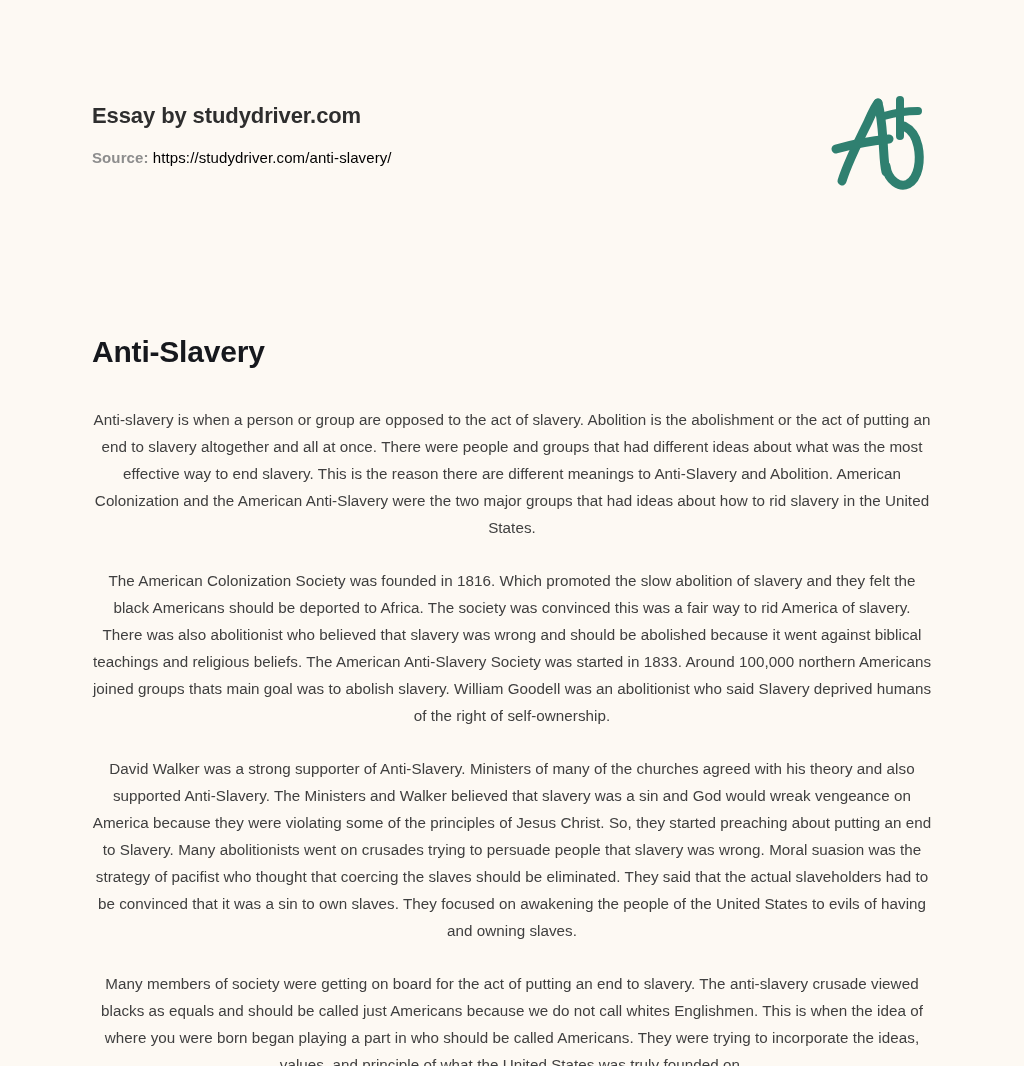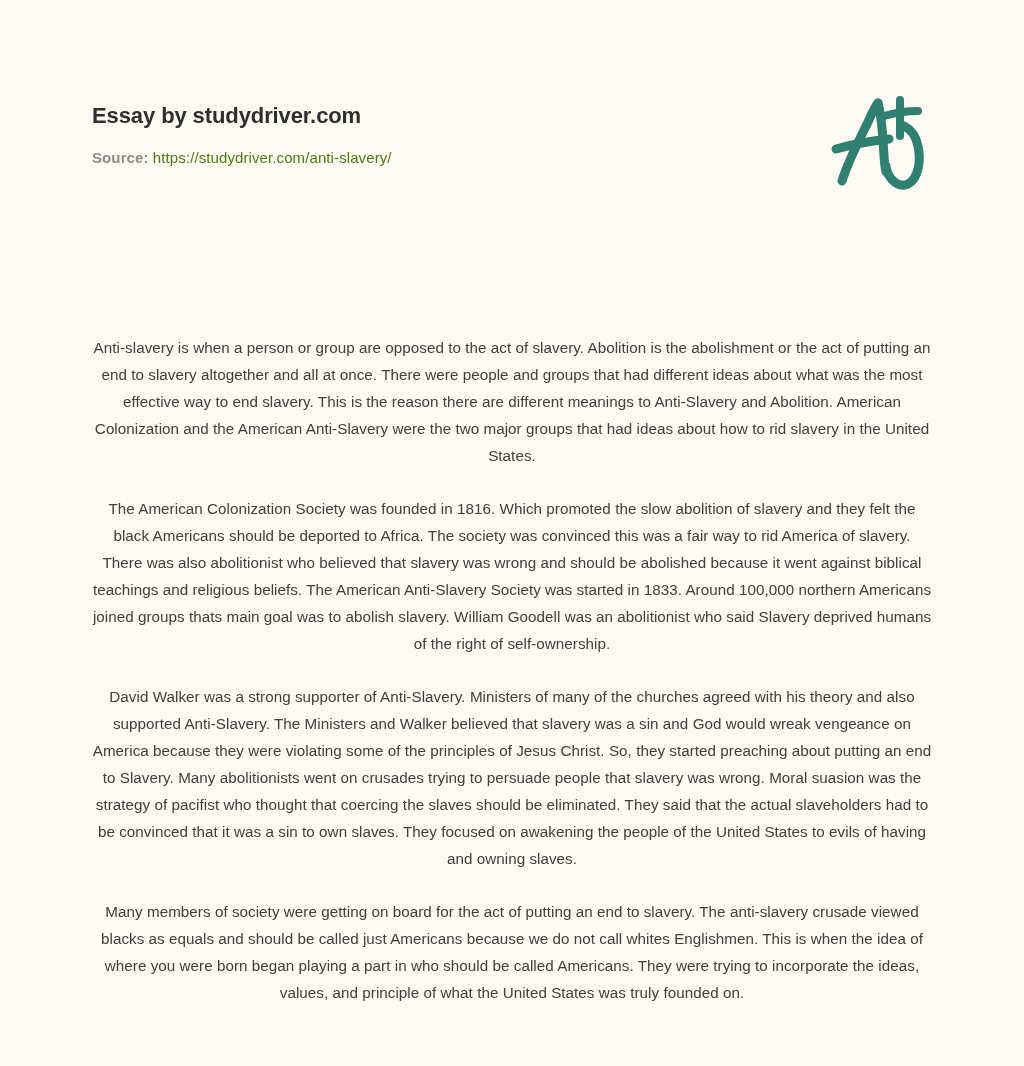--- a/index.html
+++ b/index.html
@@ -45,21 +45,21 @@
     font-size: 15px;
     line-height: 20px;
     color: #8d8d8d;
     letter-spacing: 0.1px;
   }
   .source-label {
     color: #8d8d8d;
     font-weight: bold;
   }
   .source-url {
-    color: #4d7c0f;
+    color: #000000;
     text-decoration: none;
   }
 
   
   .logo {
     position: absolute;
     right: -8px;
     top: 48px;
     width: 120px;
     height: 110px;
@@ -121,20 +121,21 @@
         <path d="M66 82 C68 97, 80 104, 88 100 C99 94, 101 76, 98 62 C96 52, 90 45, 84 42" stroke-width="9"></path>
 
         <path d="M80 16 C80 28, 80 42, 80 52" stroke-width="8"></path>
 
         <path d="M64 32 C74 29, 88 27, 98 27" stroke-width="8"></path>
       </svg>
     </div>
   </div>
 
   <div class="article">
+    <h1 class="article-title">Anti-Slavery</h1>
 
     <div class="article-body">
       <p>Anti-slavery is when a person or group are opposed to the act of slavery. Abolition is the abolishment or the act of putting an end to slavery altogether and all at once. There were people and groups that had different ideas about what was the most effective way to end slavery. This is the reason there are different meanings to Anti-Slavery and Abolition. American Colonization and the American Anti-Slavery were the two major groups that had ideas about how to rid slavery in the United States.</p>
       <p>The American Colonization Society was founded in 1816. Which promoted the slow abolition of slavery and they felt the black Americans should be deported to Africa. The society was convinced this was a fair way to rid America of slavery. There was also abolitionist who believed that slavery was wrong and should be abolished because it went against biblical teachings and religious beliefs. The American Anti-Slavery Society was started in 1833. Around 100,000 northern Americans joined groups thats main goal was to abolish slavery. William Goodell was an abolitionist who said Slavery deprived humans of the right of self-ownership.</p>
       <p>David Walker was a strong supporter of Anti-Slavery. Ministers of many of the churches agreed with his theory and also supported Anti-Slavery. The Ministers and Walker believed that slavery was a sin and God would wreak vengeance on America because they were violating some of the principles of Jesus Christ. So, they started preaching about putting an end to Slavery. Many abolitionists went on crusades trying to persuade people that slavery was wrong. Moral suasion was the strategy of pacifist who thought that coercing the slaves should be eliminated. They said that the actual slaveholders had to be convinced that it was a sin to own slaves. They focused on awakening the people of the United States to evils of having and owning slaves.</p>
       <p>Many members of society were getting on board for the act of putting an end to slavery. The anti-slavery crusade viewed blacks as equals and should be called just Americans because we do not call whites Englishmen. This is when the idea of where you were born began playing a part in who should be called Americans. They were trying to incorporate the ideas, values, and principle of what the United States was truly founded on.</p>
 
     </div>
   </div>
 

